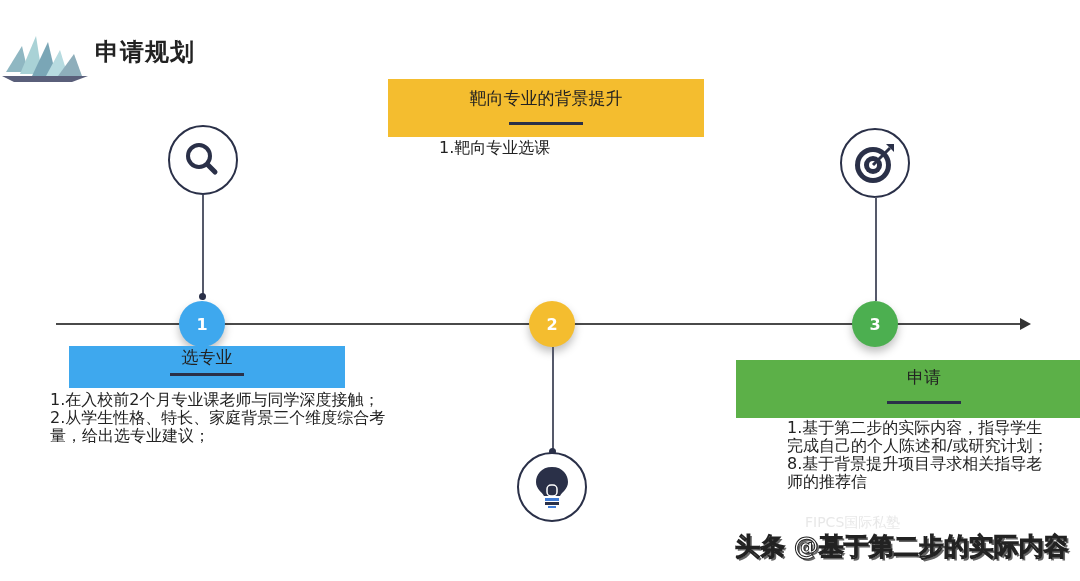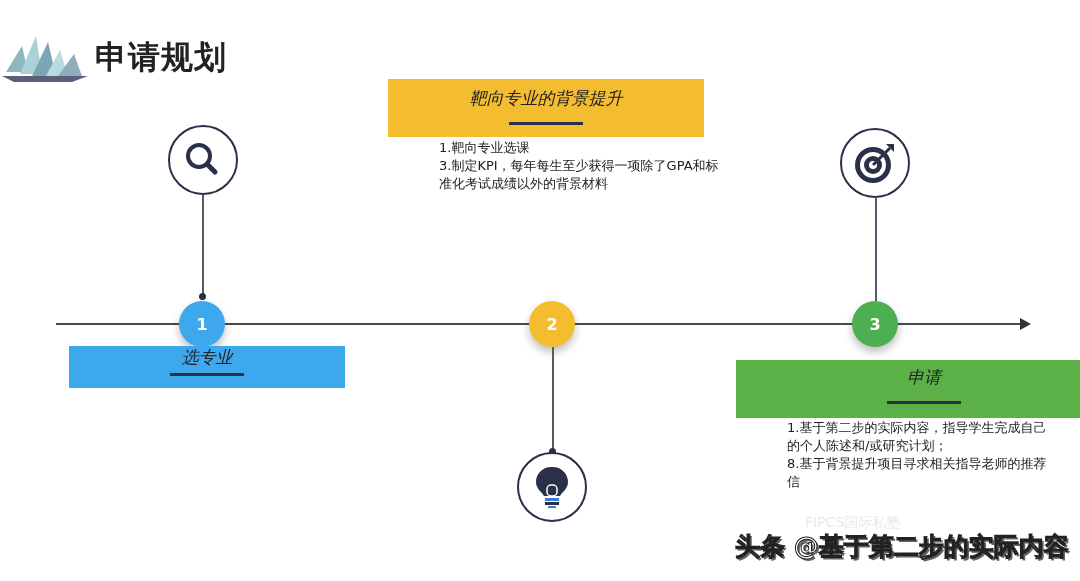--- a/index.html
+++ b/index.html
@@ -1,31 +1,31 @@
 <!DOCTYPE html>
 <html><head>
 <meta charset="utf-8">
 <style>
   html, body { margin:0; padding:0; }
   body { width:1080px; height:581px; background:#ffffff; position:relative; overflow:hidden;
          font-family:"DejaVu Sans","Liberation Sans",sans-serif; color:#1f1f1f; }
   .abs { position:absolute; }
-  .title { left:95px; top:36px; font-size:32px; font-weight:bold; color:#222; letter-spacing:1px; }
+  .title { left:95px; top:36px; font-size:24px; font-weight:bold; color:#222; letter-spacing:1px; }
   .crystal { left:2px; top:32px; width:86px; height:52px; }
   .axis { left:56px; top:323px; width:968px; height:2px; background:#4a4a4a; }
   .arrow { left:1020px; top:318px; width:0; height:0; border-top:6px solid transparent; border-bottom:6px solid transparent; border-left:11px solid #333; }
   .node { width:46px; height:46px; border-radius:50%; color:#fff; font-size:16px; font-weight:bold;
           display:flex; align-items:center; justify-content:center; box-shadow:0 5px 8px rgba(0,0,0,0.25); }
   .vline { width:2px; background:#55596a; }
   .dot { width:7px; height:7px; border-radius:50%; background:#2a3048; }
   .ring { width:70px; height:70px; border-radius:50%; border:2px solid #2a3048; background:#fff; box-sizing:border-box;
           display:flex; align-items:center; justify-content:center; }
-  .band { color:#222; text-align:center; font-size:17px;font-style:italic; }
+  .band { color:#222; text-align:center; font-size:17px; }
   .band .underline { width:74px; height:3px; background:#2a3048; margin:0 auto; }
-  .body { font-size:13px; line-height:18px; color:#222; }
+  .body { font-size:16px; line-height:18px; color:#222; }
   .wm { left:735px; top:530px; font-size:25px; color:#fff; -webkit-text-stroke:1px #222;
         text-shadow:2px 2px 0 #666; font-weight:bold; letter-spacing:0px; }
   .wm2 { left:805px; top:514px; font-size:14px; color:#e8e8e8; }
 </style>
 </head>
 <body>
 
 <svg class="abs crystal" viewBox="0 0 86 52">
   <polygon points="4,40 20,14 26,40" fill="#8fb7c2"></polygon>
   <polygon points="18,42 34,4 40,42" fill="#a9d2d6"></polygon>
@@ -48,29 +48,30 @@
 <div class="abs vline" style="left:202px;top:195px;height:105px;"></div>
 <div class="abs dot" style="left:199px;top:293px;"></div>
 <div class="abs node" style="left:179px;top:301px;background:#3ea8ee;">
   <span>1</span>
 </div>
 <div class="abs band" style="left:69px;top:346px;width:276px;height:42px;background:#3ea8ee;">
   <div style="">选专业</div>
   <div class="underline" style="margin-top:4px;"></div>
 </div>
 <div class="abs body" style="left:50px;top:391px;width:340px;">
+  <div>1.在入校前2个月专业课老师与同学深度接触；</div>
+  <div>2.从学生性格、特长、家庭背景三个维度综合考量，给出选专业建议；</div>
 </div>
 
 <div class="abs band" style="left:388px;top:79px;width:316px;height:58px;background:#f4bd2f;">
   <div style="padding-top:8px;">靶向专业的背景提升</div>
   <div class="underline" style="margin-top:12px;"></div>
 </div>
 <div class="abs body" style="left:439px;top:139px;width:280px;">
   <div>1.靶向专业选课</div>
-  <div>3.制定KPI，每年每生至少获得一项除了GPA和标准化考试成绩以外的背景材料</div>
 </div>
 <div class="abs node" style="left:529px;top:301px;background:#f4bd2f;">
   <span>2</span>
 </div>
 <div class="abs vline" style="left:552px;top:347px;height:108px;"></div>
 <div class="abs dot" style="left:549px;top:448px;"></div>
 <div class="abs ring" style="left:517px;top:452px;">
   <svg width="40" height="44" viewBox="0 0 40 44">
     <path d="M20 2 C9 2 4 10 4 17 C4 24 10 27 12 31 L28 31 C30 27 36 24 36 17 C36 10 31 2 20 2 Z" fill="#2a3048"></path>
     <rect x="15" y="20" width="10" height="11" rx="4" fill="none" stroke="#fff" stroke-width="1.5"></rect>

